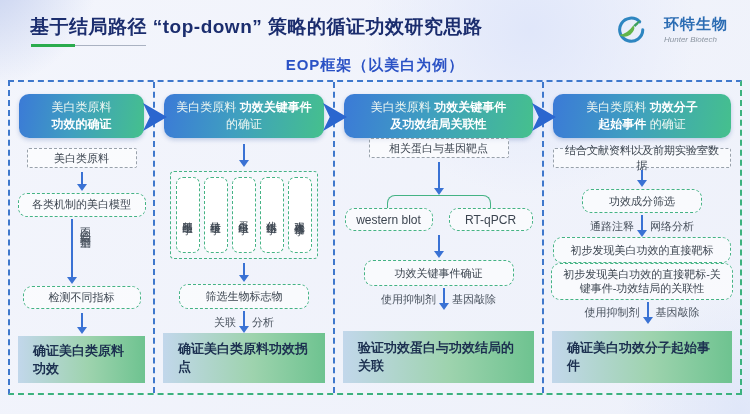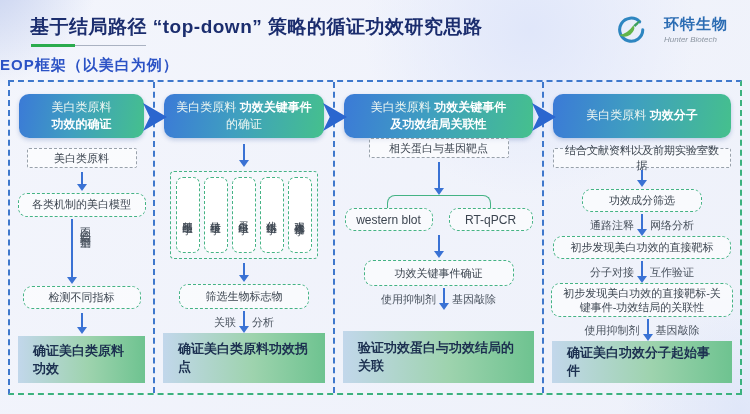--- a/index.html
+++ b/index.html
@@ -13,21 +13,21 @@
       linear-gradient(135deg,#f3f5fc 0%,#eef1fa 100%);
   }
   
   .title{position:absolute;left:30px;top:14px;font-size:19px;font-weight:bold;color:#1b2d6e;letter-spacing:.5px;}
   .title-underline{position:absolute;left:31px;top:44px;width:115px;height:3px;display:flex;align-items:center;}
   .u-green{width:44px;height:3px;background:#2aab4d;}
   .u-gray{flex:1;height:1px;background:#aab2c2;}
   .logo{position:absolute;right:22px;top:12px;display:flex;align-items:flex-end;gap:19px;}
   .logo-cn{font-size:15px;font-weight:bold;color:#2b6cb3;font-family:"Liberation Serif","DejaVu Serif",serif;letter-spacing:1px;}
   .logo-en{font-size:8px;color:#8b95a1;font-style:italic;margin-top:1px;}
-  .subtitle{position:absolute;left:0;top:56px;width:750px;font-size:15px;font-weight:bold;color:#2b52c5;letter-spacing:1px;}
+  .subtitle{position:absolute;left:0;top:56px;width:750px;text-align:center;font-size:15px;font-weight:bold;color:#2b52c5;letter-spacing:1px;}
   
   .frame{
     position:absolute;left:8px;top:80px;width:734px;height:315px;box-sizing:border-box;
     border-top:2px dashed #3f78cc;border-left:2px dashed #3f78cc;
     border-right:2px dashed #3cb27e;border-bottom:2px dashed #3cb27e;
     display:flex;flex-direction:row;
   }
   .col{position:relative;display:flex;flex-direction:column;align-items:center;box-sizing:border-box;}
   .col1{width:145px;border-right:2px dashed #3f78cc;}
   .col2{width:180px;border-right:2px dashed #3f78cc;}
@@ -167,35 +167,31 @@
       <span>使用抑制剂</span>
       <div class="varrow"></div>
       <span>基因敲除</span>
     </div>
     <div class="result">验证功效蛋白与功效结局的关联</div>
   </div>
 
   <div class="col col4">
     <div class="hbox">
       <span><span>美白类原料 </span><span class="hb">功效分子</span></span>
+      <span><span class="hb">起始事件</span><span> 的确证</span></span>
     </div>
     <div class="box gray mt10 h20" style="width:178px">结合文献资料以及前期实验室数据</div>
     <div class="varrow h10 mt2 mb9"></div>
     <div class="box green" style="width:120px;height:24px">功效成分筛选</div>
     <div class="arrow-row mt2">
       <span>通路注释</span>
       <div class="varrow"></div>
       <span>网络分析</span>
     </div>
     <div class="box green h26" style="width:178px">初步发现美白功效的直接靶标</div>
-    <div class="arrow-row mt2">
-      <span>分子对接</span>
-      <div class="varrow"></div>
-      <span>互作验证</span>
-    </div>
     <div class="box green" style="width:182px;min-height:34px;line-height:1.3">初步发现美白功效的直接靶标-关键事件-功效结局的关联性</div>
     <div class="arrow-row mt2">
       <span>使用抑制剂</span>
       <div class="varrow"></div>
       <span>基因敲除</span>
     </div>
     <div class="result">确证美白功效分子起始事件</div>
   </div>
 </div>
 

